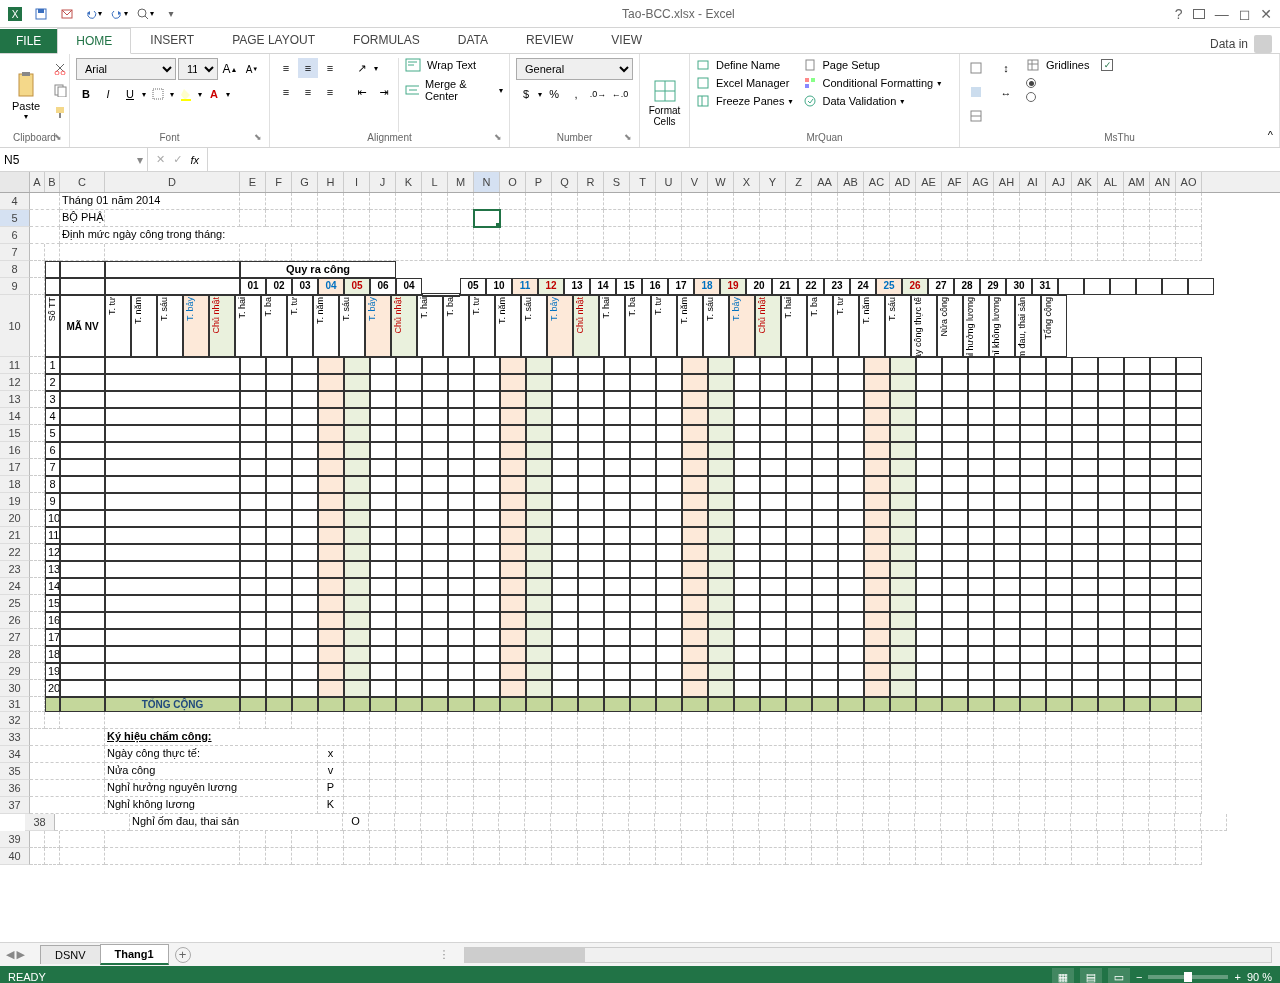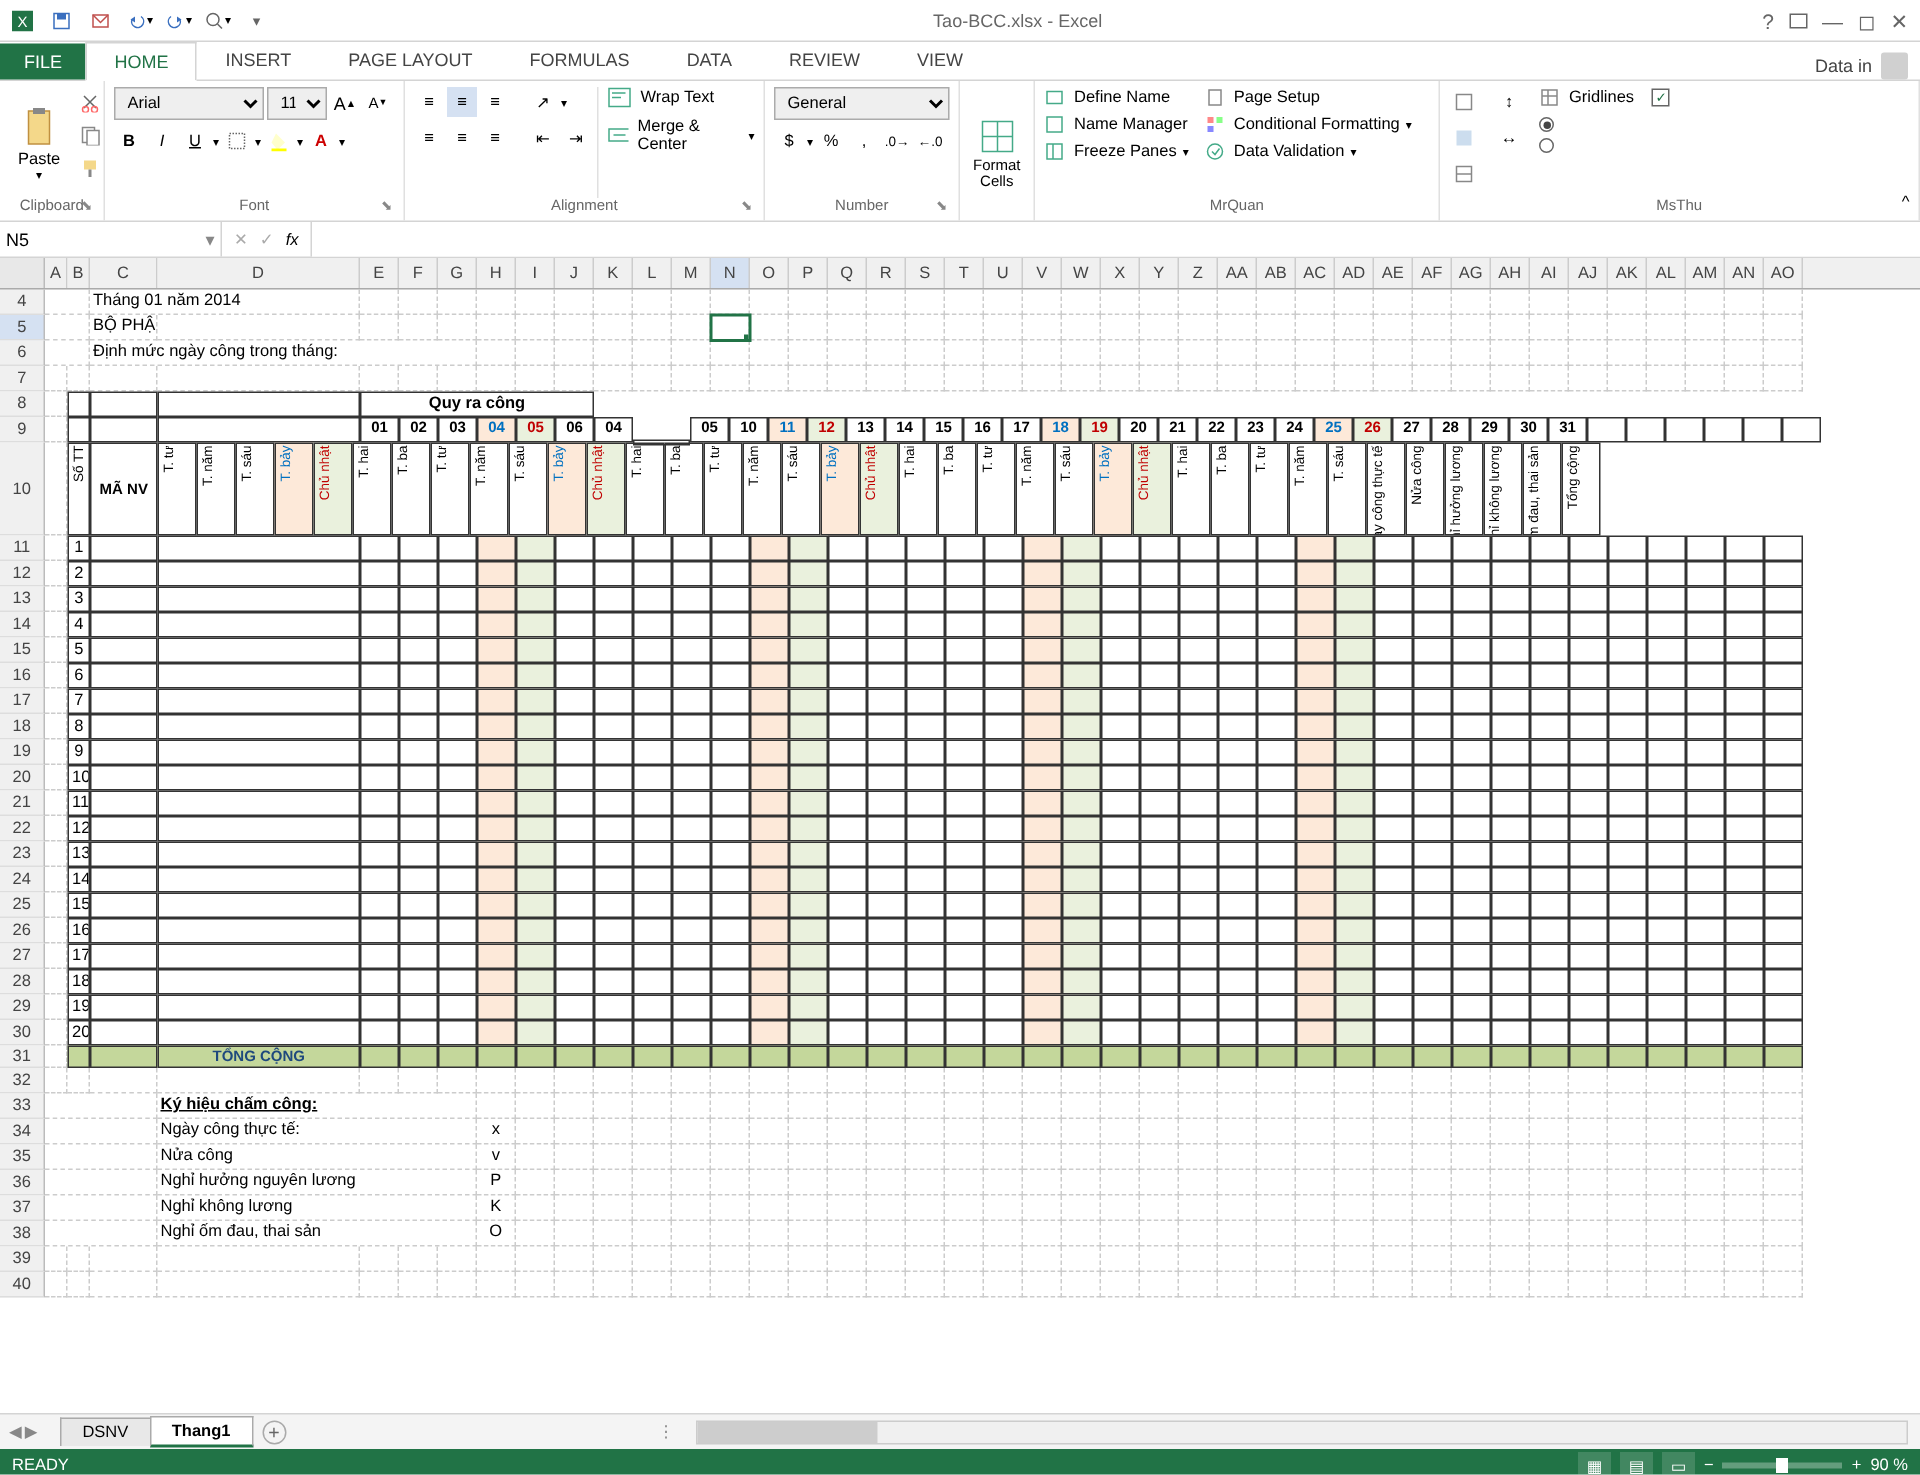--- a/index.html
+++ b/index.html
@@ -308,21 +308,21 @@
         <div class="rrow" style="cursor:pointer">
             <svg width="14" height="14">
               <rect x="2" y="3" width="10" height="8" fill="none" stroke="#4a8"></rect>
             </svg>
             <span style="margin-left:4px">Define Name</span>
           </div>
         <div class="rrow" style="cursor:pointer;margin-top:4px">
             <svg width="14" height="14">
               <rect x="2" y="2" width="10" height="10" fill="none" stroke="#4a8"></rect>
             </svg>
-            <span style="margin-left:4px">Name Manager</span>
+            <span style="margin-left:4px">Excel Manager</span>
           </div>
         <div class="rrow" style="cursor:pointer;margin-top:4px">
             <svg width="14" height="14">
               <rect x="2" y="2" width="10" height="10" fill="none" stroke="#4a8"></rect>
               <line x1="6" y1="2" x2="6" y2="12" stroke="#4a8"></line>
             </svg>
             <span style="margin-left:4px">Freeze Panes</span>
             <span style="font-size:8px;margin-left:2px">▾</span>
           </div>
       </div>
@@ -1956,21 +1956,21 @@
         <div class="cell " style="width: 26px;"></div>
         <div class="cell " style="width: 26px;"></div>
         <div class="cell " style="width: 26px;"></div>
         <div class="cell " style="width: 26px;"></div>
         <div class="cell " style="width: 26px;"></div>
         <div class="cell " style="width: 26px;"></div>
         <div class="cell " style="width: 26px;"></div>
         <div class="cell " style="width: 26px;"></div>
         <div class="cell " style="width: 26px;"></div>
       </div>
-      <div class="row" style="height: 17px;">
+      <div class="row" style="height: 17px; padding-left: 25px;">
         <div class="rh" style="height: 17px;">38</div>
         <div class="cell " style="width: 75px;"></div>
         <div class="cell " style="width: 213px;">Nghỉ ốm đau, thai sản</div>
         <div class="cell center" style="width: 26px;">O</div>
         <div class="cell " style="width: 26px;"></div>
         <div class="cell " style="width: 26px;"></div>
         <div class="cell " style="width: 26px;"></div>
         <div class="cell " style="width: 26px;"></div>
         <div class="cell " style="width: 26px;"></div>
         <div class="cell " style="width: 26px;"></div>

